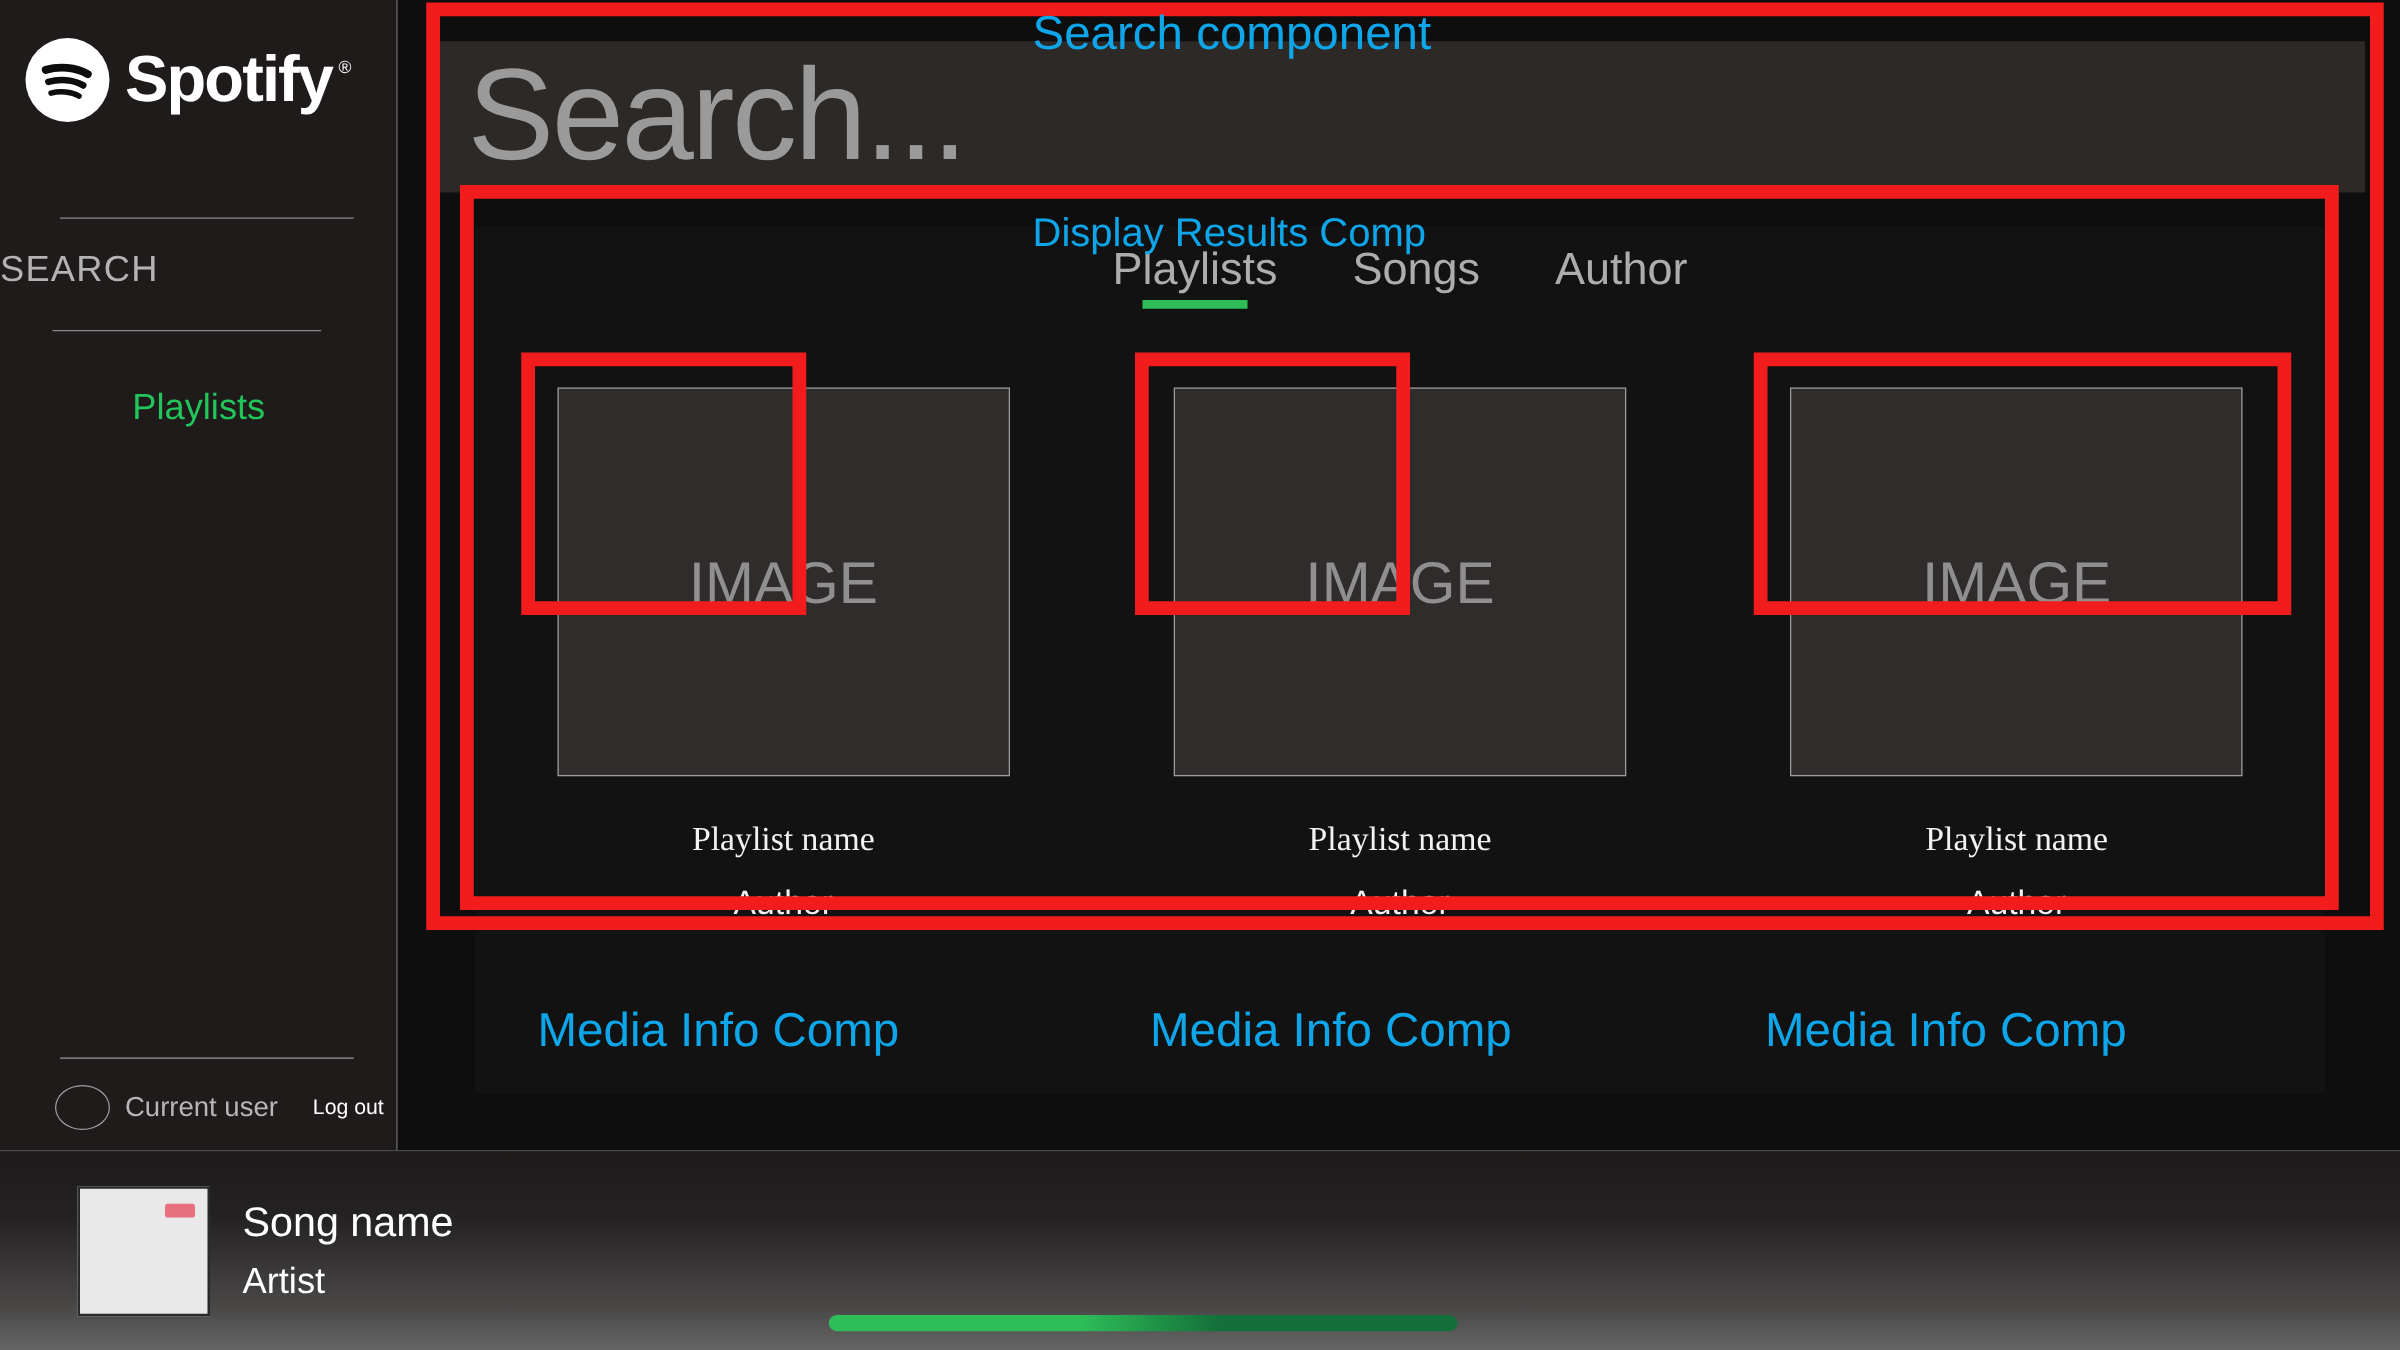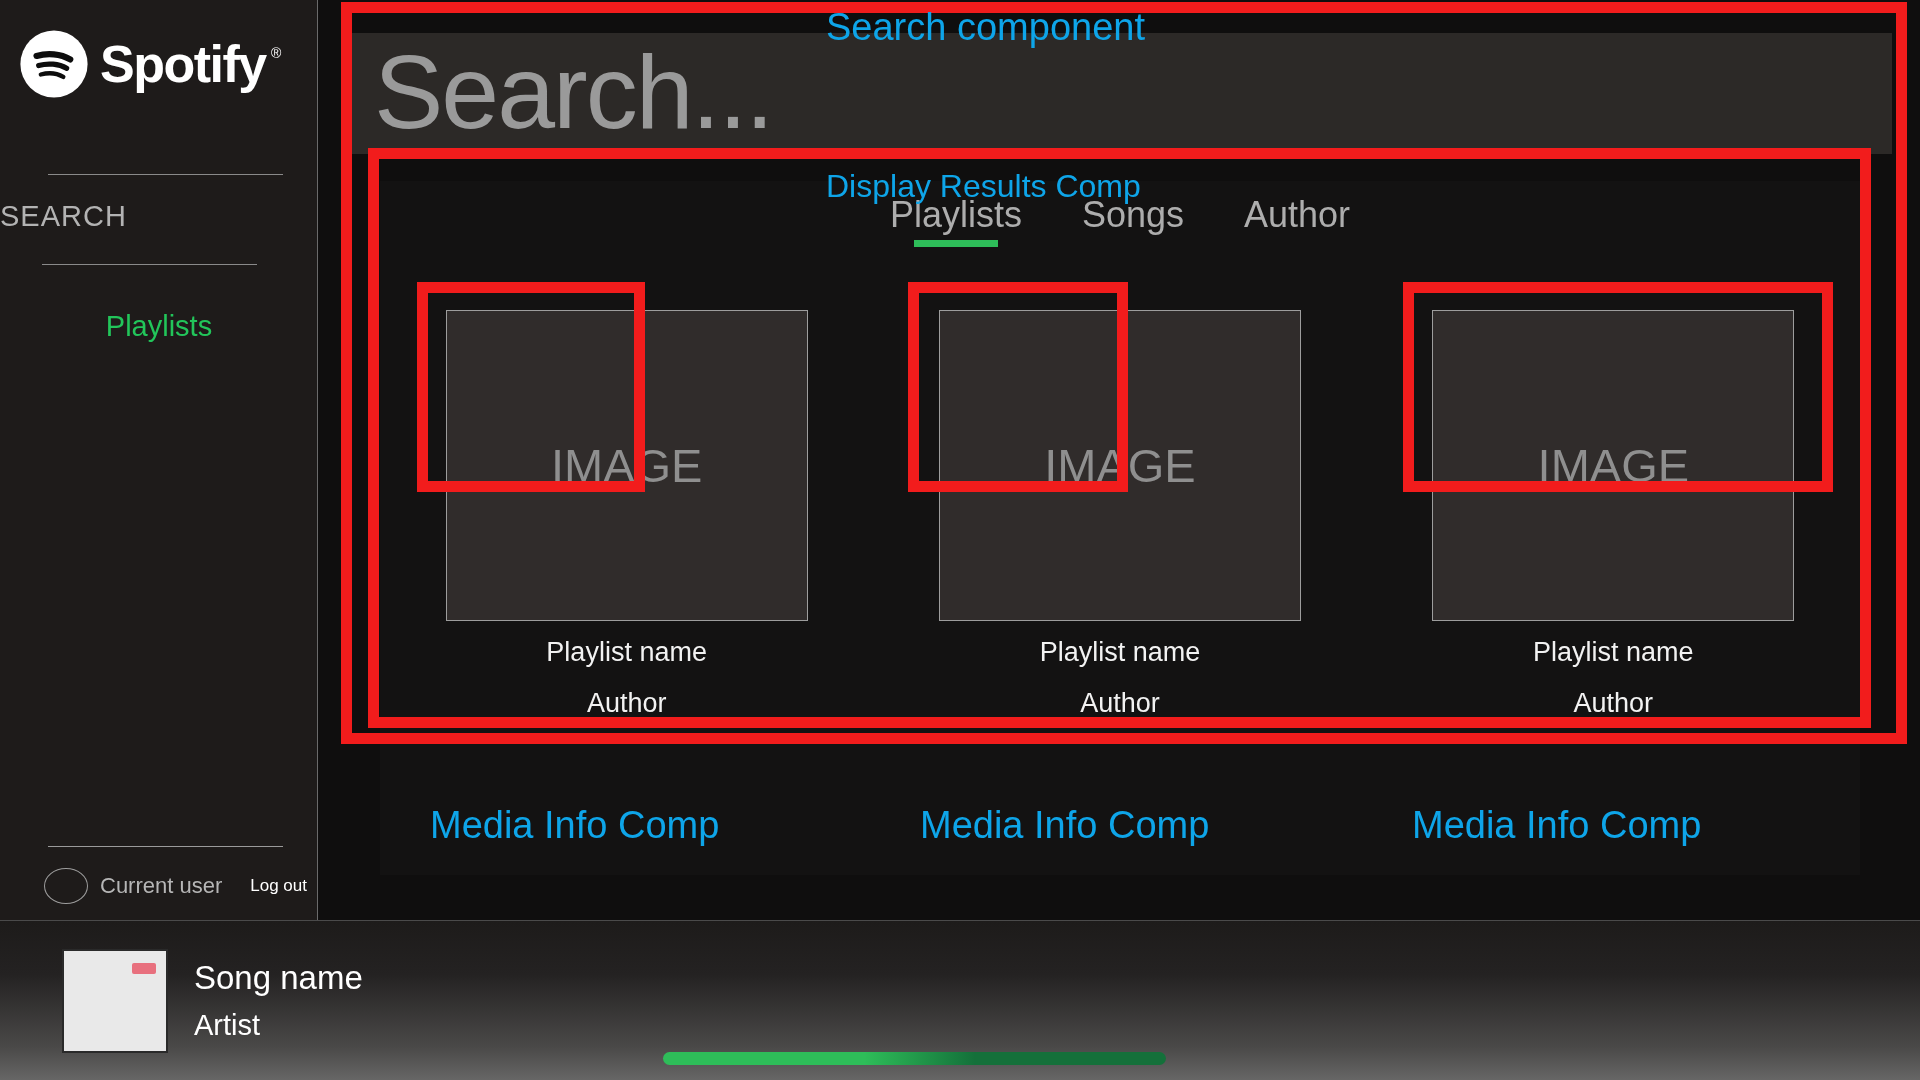--- a/index.html
+++ b/index.html
@@ -111,21 +111,21 @@
     width: 390px; background: #131212;
     padding: 14px 14px 24px 14px;
     display: flex; flex-direction: column; align-items: center;
   }
   .card-img {
     width: 100%; height: 311px;
     background: #302c2b; border: 1.5px solid #9d9d9d;
     display: flex; align-items: center; justify-content: center;
   }
   .card-img span { color: #8f8f8f; font-size: 47px; }
-  .card-title { color: #f2f2f2; font-size: 27px; margin-top: 16px; }
+  .card-title { color: #f2f2f2; font-size: 27px; margin-top: 35px; font-family: Liberation Serif, serif; }
   .card-author { color: #f2f2f2; font-size: 27px; margin-top: 20px; }
 
   
   #player {
     position: absolute; left: 0; top: 920px;
     width: 1920px; height: 192px;
     background: linear-gradient(to bottom, #1d1b1a 0%, #242222 28%, #4a4948 66%, #757575 92%, #8a8a8a 100%);
     border-top: 1px solid #4a4a4a;
   }
   #now-playing {

